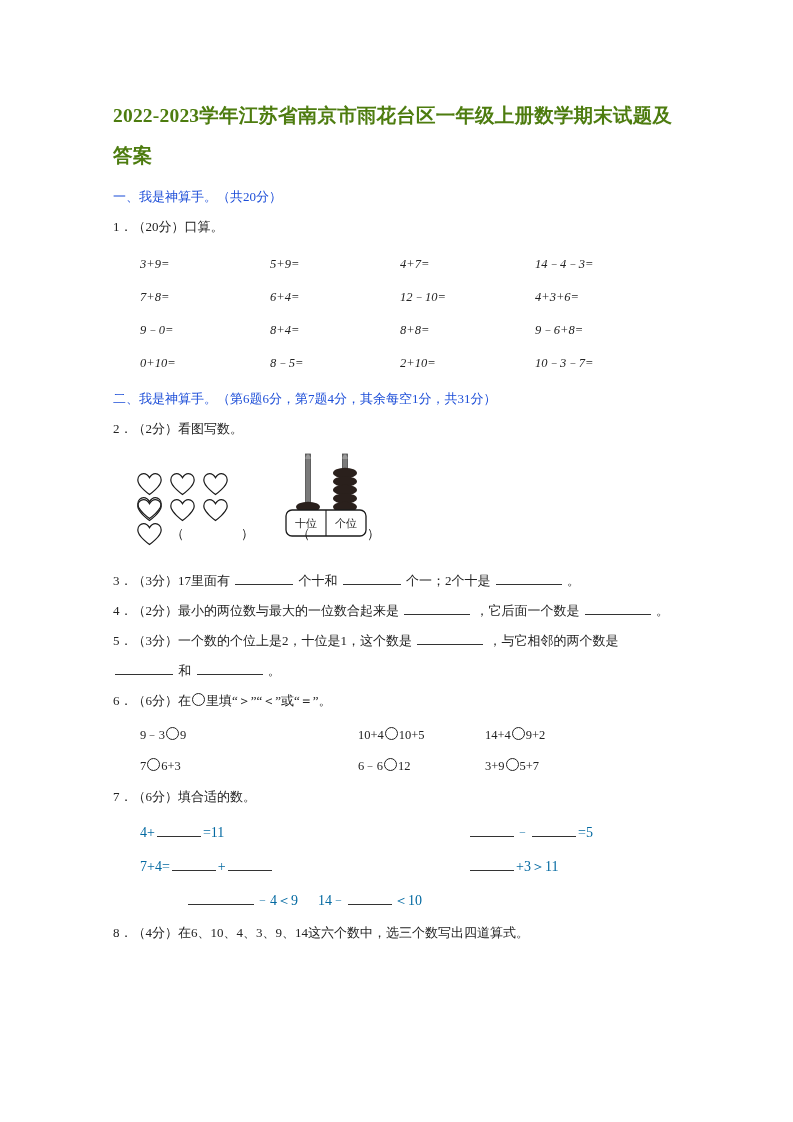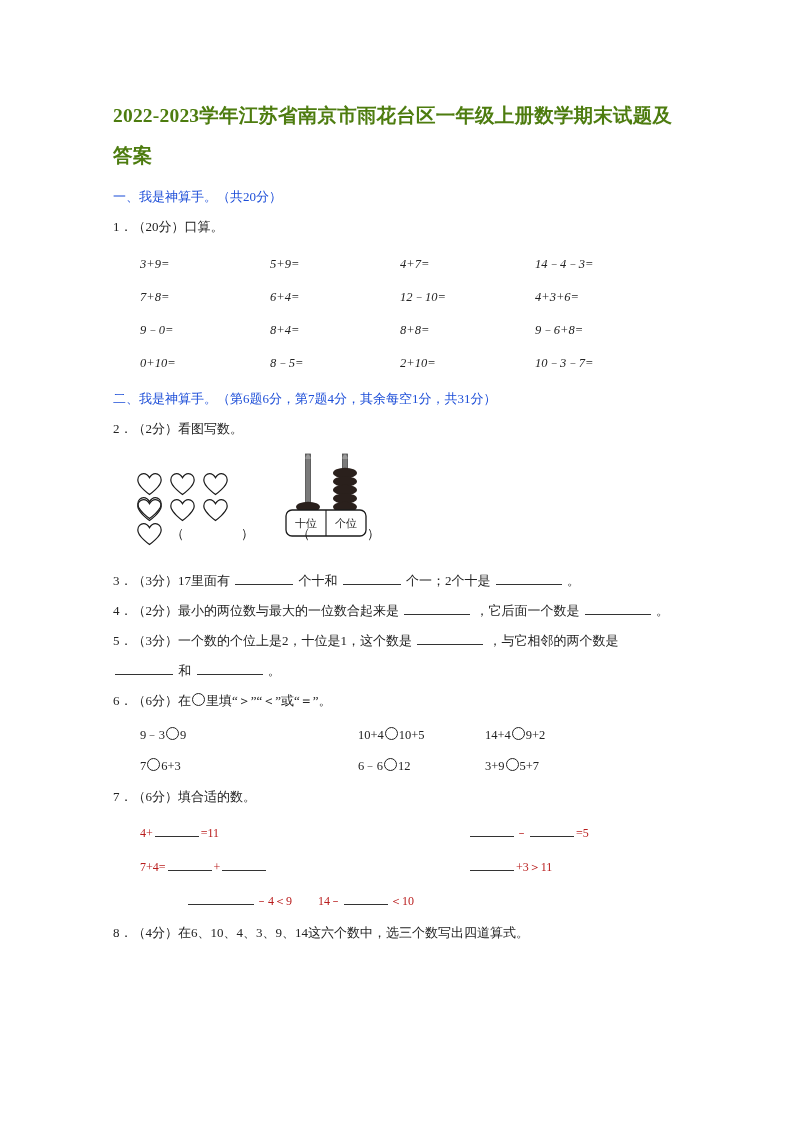--- a/index.html
+++ b/index.html
@@ -148,24 +148,24 @@
     border-radius: 50%;
     vertical-align: -1px;
     margin: 0 1px;
   }
 
   
   .fill-grid { margin-top: 4px; }
   .fill-row { position: relative; height: 34px; }
   .fill-cell {
     position: absolute;
-    font-size: 12px;
+    font-size: 14px;
     line-height: 34px;
     white-space: nowrap;
-    color: #b91c1c;
+    color: #0369a1;
   }
   .f-left { left: 27px; }
   .f-right { left: 355px; }
   .f-ind { left: 73px; }
   .f-mid { left: 205px; }
 </style>
 </head>
 <body>
 
 <div class="page">

